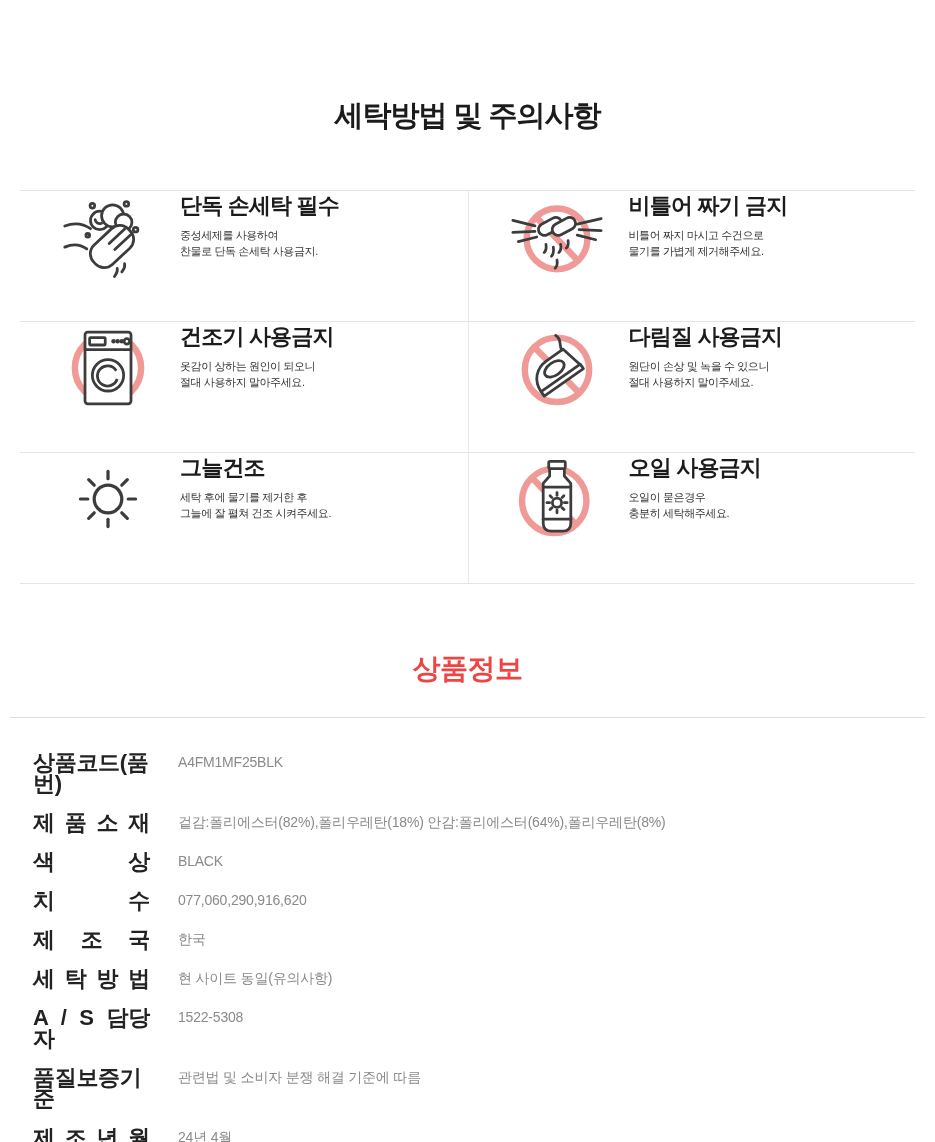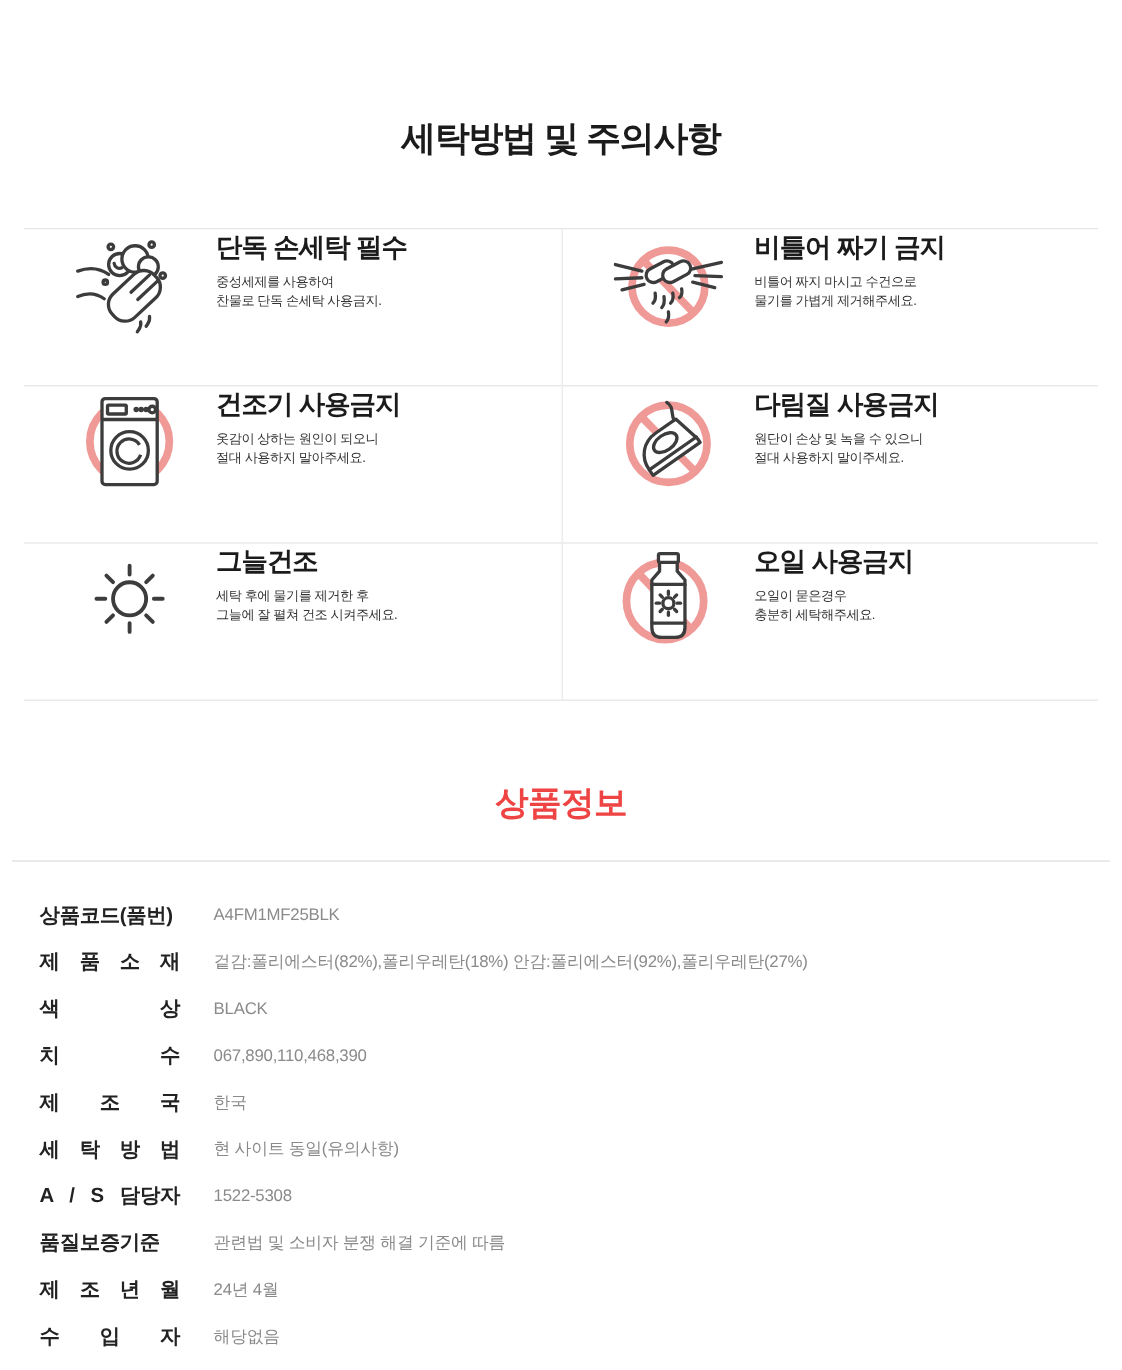--- a/index.html
+++ b/index.html
@@ -65,21 +65,21 @@
     margin: 29px 10px 0 10px;
     border: none;
     border-top: 1px solid #dddddd;
     height: 0;
   }
   .info-table { margin: 34px 0 0 33px; padding-bottom: 32px; }
   .info-row { display: flex; align-items: flex-start; margin-bottom: 18px; }
   .info-label {
     flex: 0 0 117px;
     width: 117px;
-    font-size: 17px;
+    font-size: 22px;
     font-weight: 700;
     letter-spacing: -0.3px;
     color: #222222;
     text-align: justify;
     text-align-last: justify;
     line-height: 21px;
   }
   .info-value {
     margin-left: 28px;
     font-size: 14px;
@@ -264,29 +264,29 @@
   <h2 class="info-title">상품정보</h2>
   <hr class="section-divider">
 
   <div class="info-table">
     <div class="info-row">
       <span class="info-label">상품코드(품번)</span>
       <span class="info-value">A4FM1MF25BLK</span>
     </div>
     <div class="info-row">
       <span class="info-label">제 품 소 재</span>
-      <span class="info-value">겉감:폴리에스터(82%),폴리우레탄(18%) 안감:폴리에스터(92%),폴리우레탄(27%)</span>
+      <span class="info-value">겉감:폴리에스터(82%),폴리우레탄(18%) 안감:폴리에스터(64%),폴리우레탄(8%)</span>
     </div>
     <div class="info-row">
       <span class="info-label">색 상</span>
       <span class="info-value">BLACK</span>
     </div>
     <div class="info-row">
       <span class="info-label">치 수</span>
-      <span class="info-value">067,890,110,468,390</span>
+      <span class="info-value">077,060,290,916,620</span>
     </div>
     <div class="info-row">
       <span class="info-label">제 조 국</span>
       <span class="info-value">한국</span>
     </div>
     <div class="info-row">
       <span class="info-label">세 탁 방 법</span>
       <span class="info-value">현 사이트 동일(유의사항)</span>
     </div>
     <div class="info-row">

